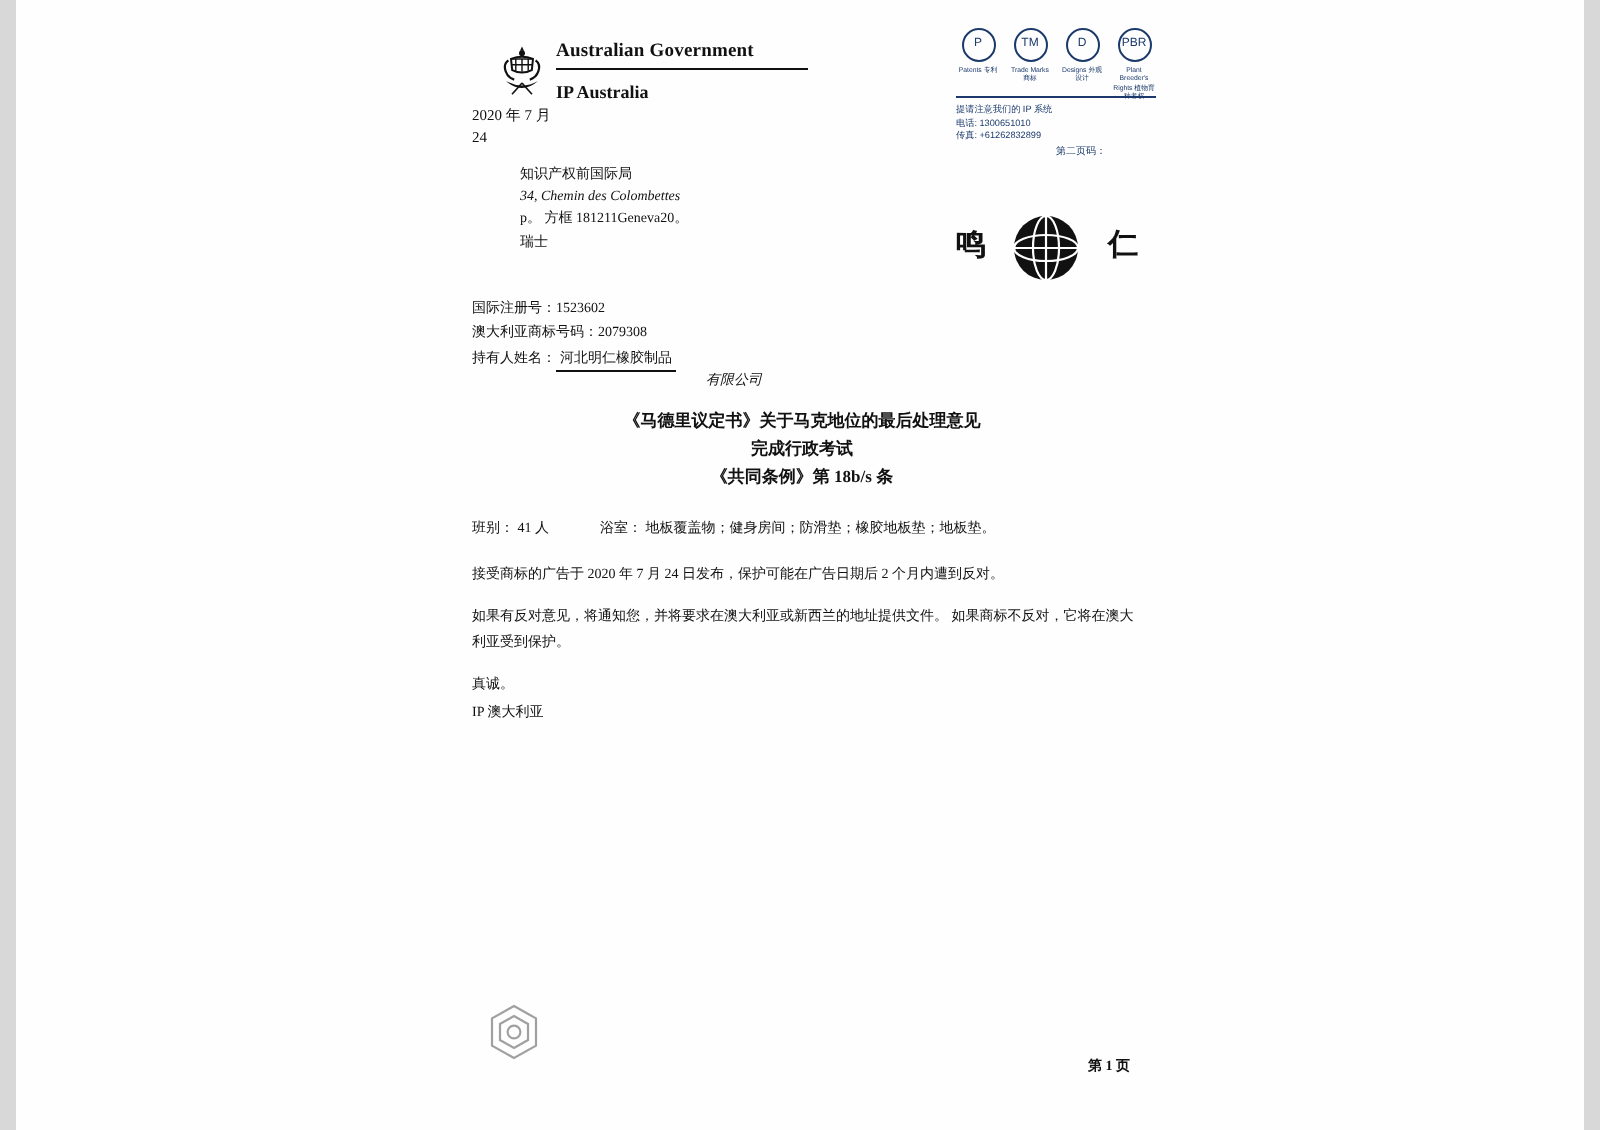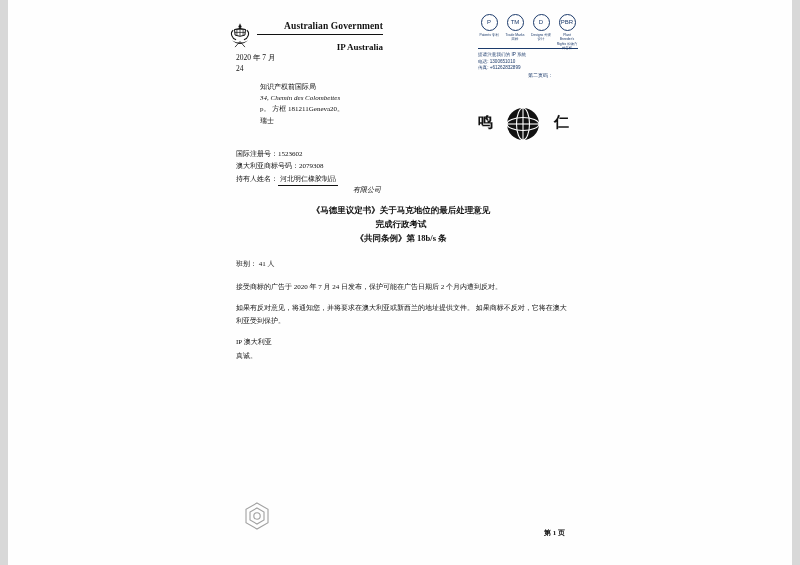--- a/index.html
+++ b/index.html
@@ -36,24 +36,23 @@
     left: 8px;
     top: 0;
     width: 784px;
     height: 565px;
     background: #fefefe;
   }
 
   
   .crest {
     position: absolute;
-    left: 220px;
+    left: 241px;
     top: 16px;
     width: 130px;
-    text-align: right;
   }
   .crest-row {
     display: flex;
     align-items: center;
     gap: 5px;
   }
   .crest-emblem {
     width: 24px;
     height: 26px;
   }
@@ -357,28 +356,32 @@
     <div class="titleblock">
       <div>《马德里议定书》关于马克地位的最后处理意见</div>
       <div>完成行政考试</div>
       <div>《共同条例》第 18b/s 条</div>
     </div>
 
     <div class="body">
 
       <div class="cols">
         <div class="col-class">班别： 41 人</div>
+        <div class="col-goods">
+          <span>浴室：</span>
+          <span>地板覆盖物；健身房间；防滑垫；橡胶地板垫；地板垫。</span>
+        </div>
       </div>
 
       <div class="para">接受商标的广告于 2020 年 7 月 24 日发布，保护可能在广告日期后 2 个月内遭到反对。</div>
       <div class="para">如果有反对意见，将通知您，并将要求在澳大利亚或新西兰的地址提供文件。 如果商标不反对，它将在澳大利亚受到保护。</div>
 
       <div class="sign">
+        <div>真诚。</div>
         <div>IP 澳大利亚</div>
-        <div>真诚。</div>
       </div>
     </div>
 
     <div class="logo-footer">
       <svg width="34" height="34" viewBox="0 0 34 34">
         <g fill="none" stroke="#555" stroke-width="1.1">
           <path d="M17 3 L28 9.2 L28 22.8 L17 29 L6 22.8 L6 9.2 Z"></path>
           <path d="M17 8 L24 12 L24 20 L17 24 L10 20 L10 12 Z"></path>
           <circle cx="17" cy="16" r="3.2"></circle>
         </g>

